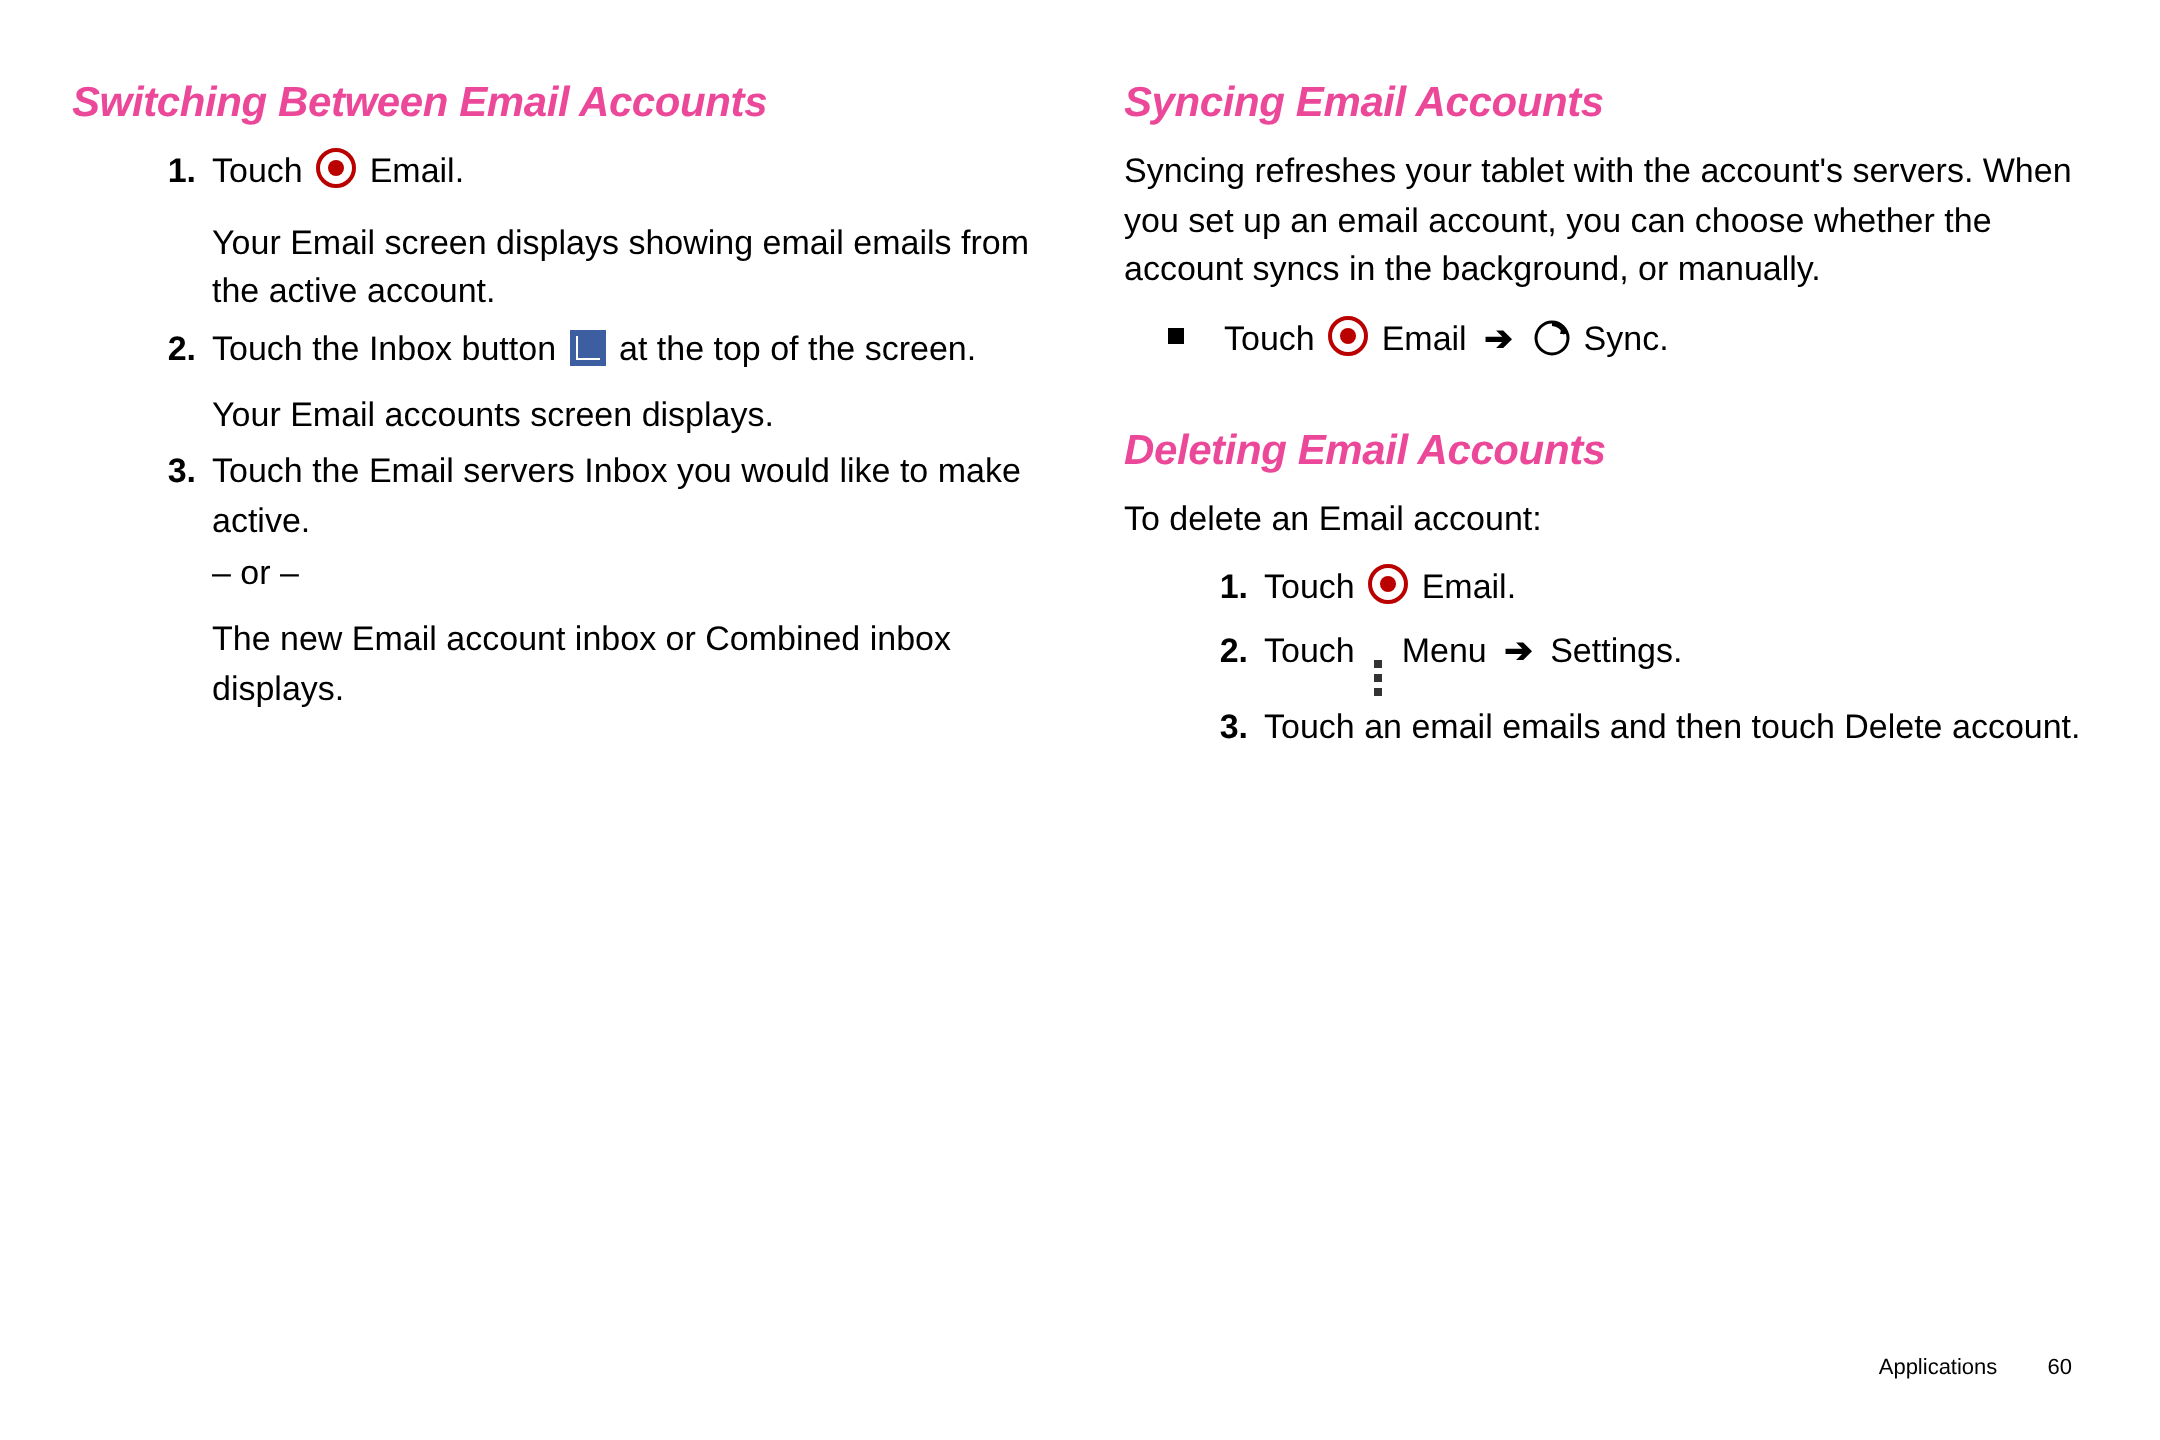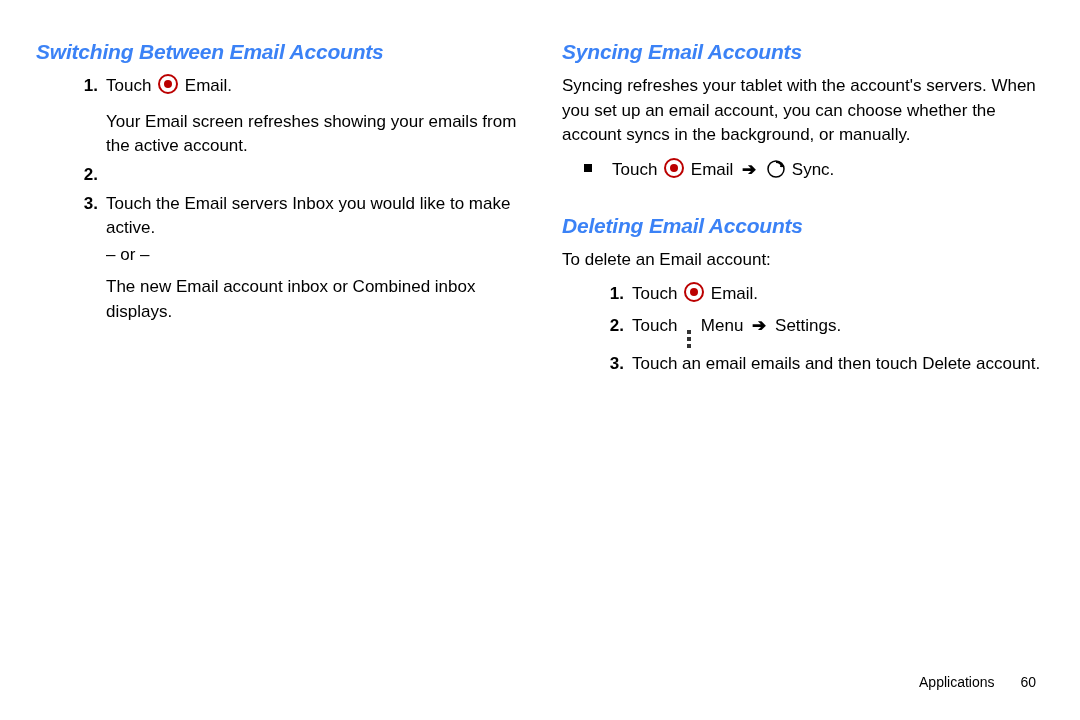--- a/index.html
+++ b/index.html
@@ -18,21 +18,21 @@
     box-sizing: border-box;
     height: 640px;
   }
   .col {
     width: 50%;
     box-sizing: border-box;
   }
   .col-left { padding-right: 22px; }
   .col-right { padding-left: 22px; }
   .section-heading {
-    color: #3b82f6;
+    color: #ec4899;
     font-style: italic;
     font-weight: bold;
     font-size: 21px;
     letter-spacing: -0.2px;
     margin: 0 0 10px 0;
   }
   .list {
     list-style: none;
     padding: 0;
     margin: 0 0 14px 0;
@@ -61,21 +61,21 @@
   }
   .plain {
     margin: 0 0 10px 0;
     line-height: 1.45;
   }
   .bold { font-weight: normal; margin-top: 28px; }
   .footer {
     position: absolute;
     bottom: 30px;
     right: 44px;
-    font-size: 14px;
+    font-size: 11px;
   }
   .footer .pg { display: inline-block; margin-left: 22px; }
   
   .icon {
     display: inline-block;
     vertical-align: -3px;
     margin: 0 2px;
   }
   .icon-inbox-square { width: 18px; height: 18px; background: #3d5ea0; position: relative; }
   .icon-inbox-square::after { content:""; position:absolute; left:3px; right:3px; top:3px; bottom:3px; border:1px solid #fff; border-top:none; border-right:none;}
@@ -100,26 +100,32 @@
         <div class="body">
           <span>Touch </span>
           <span class="icon">
             <svg width="20" height="20">
                 <circle cx="10" cy="10" r="9" fill="none" stroke="#b00" stroke-width="2"></circle>
                 <circle cx="10" cy="10" r="4" fill="#b00"></circle>
               </svg>
           </span>
           <span> </span>
           <span class="bold">Email</span><span>.</span>
-          <p class="sub">Your Email screen refreshes showing your emails from the active account.</p>
+          <p class="sub">Your Email screen displays showing email emails from the active account.</p>
         </div>
       </li>
 
       <li class="item">
         <div class="num">2.</div>
+        <div class="body">
+          <span>Touch the Inbox button </span>
+          <span class="icon icon-inbox-square"></span>
+          <span> at the top of the screen.</span>
+          <p class="sub">Your Email accounts screen displays.</p>
+        </div>
       </li>
 
       <li class="item">
         <div class="num">3.</div>
         <div class="body">
           <span>Touch the Email servers </span><span class="bold">Inbox</span><span> you would like to make active.</span>
           <p class="sub or">– or –</p>
           <p class="sub">The new Email account inbox or Combined inbox displays.</p>
         </div>
       </li>

